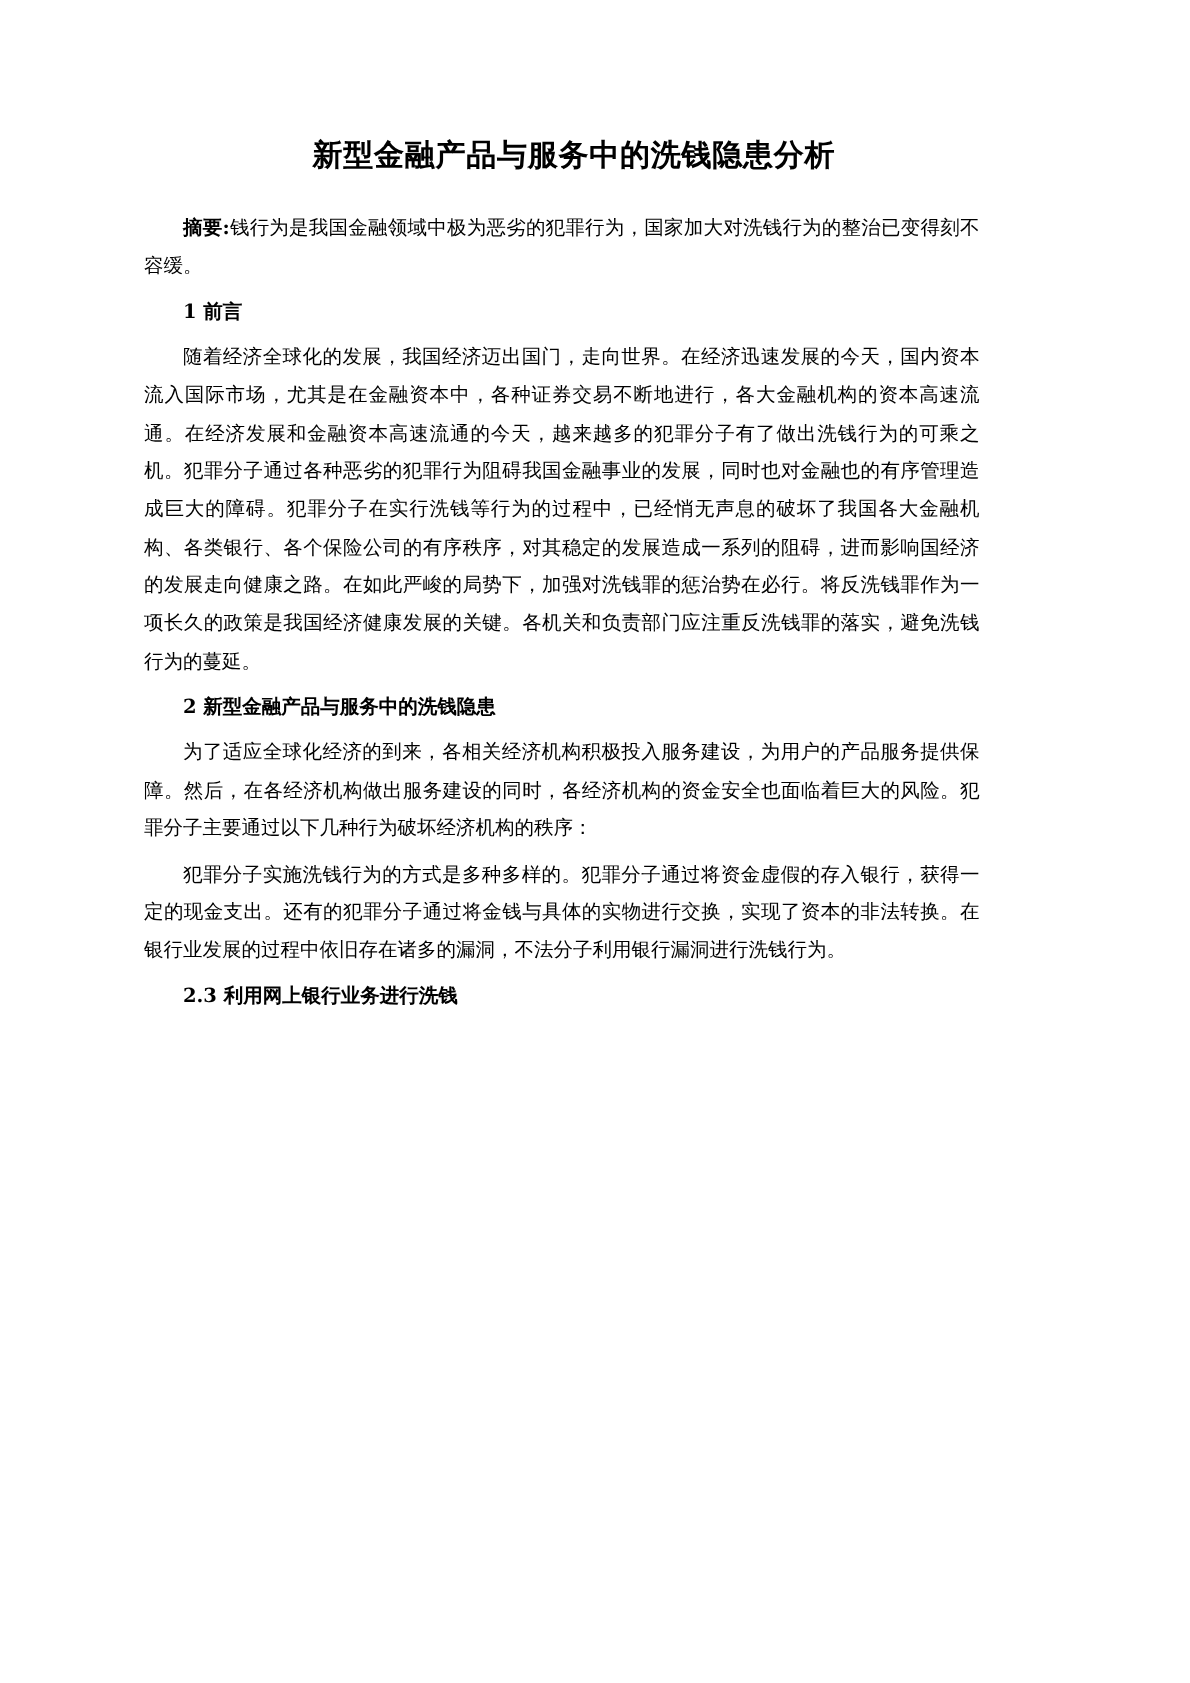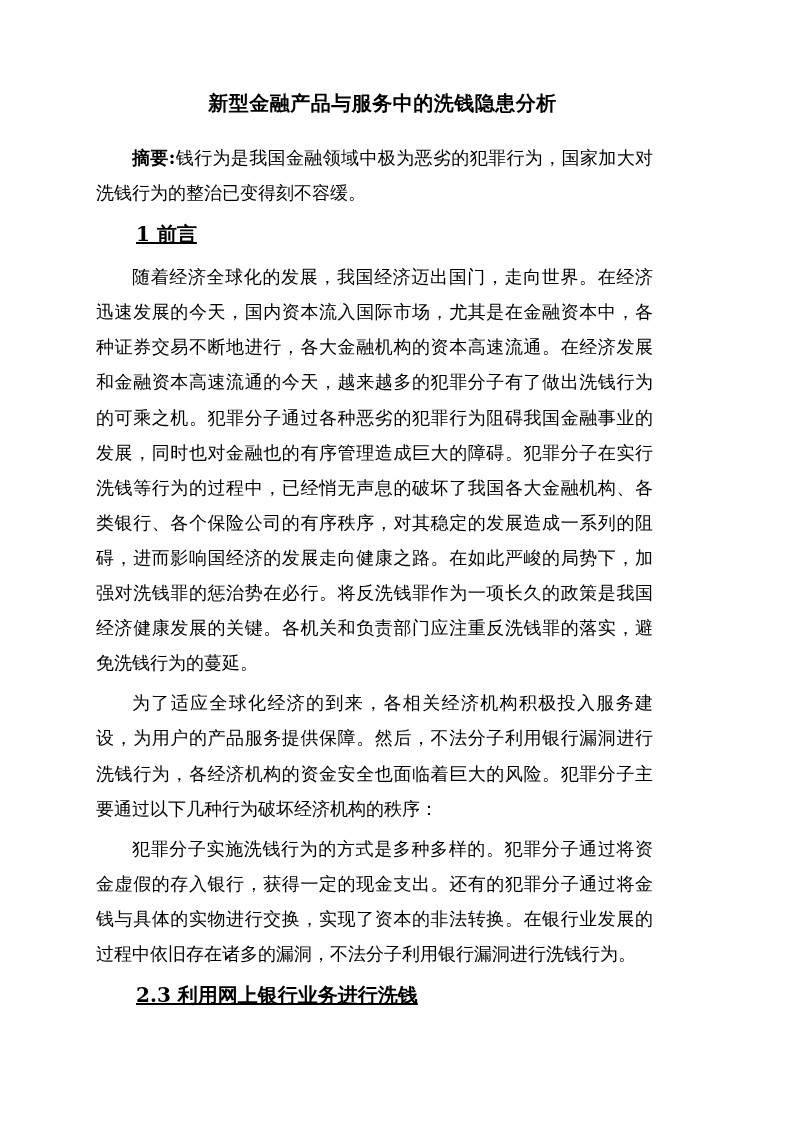--- a/index.html
+++ b/index.html
@@ -23,56 +23,56 @@
   .doc-title {
     text-align: center;
     font-size: 20px;
     font-weight: bold;
     letter-spacing: 0.5px;
     margin: 0 0 22px 0;
     line-height: 1.5;
   }
   p {
     margin: 0 16px 5px 0;
-    font-size: 18px;
+    font-size: 13px;
     line-height: 1.95;
     text-align: justify;
     text-justify: inter-ideograph;
   }
   .indent {
     text-indent: 2em;
   }
   .lead-label {
     font-weight: bold;
   }
   .heading {
     font-weight: bold;
-    font-size: 20px;
+    font-size: 13px;
     line-height: 1.95;
     text-indent: 2em;
     margin: 0 0 5px 0;
-    text-decoration: underline;
   }
   .abstract, .keywords {
     text-indent: 2em;
   }
 </style>
 </head>
 <body>
 
 <div class="page">
 
   <h1 class="doc-title">新型金融产品与服务中的洗钱隐患分析</h1>
 
   <p class="abstract"><span class="lead-label">摘要:</span><span>钱行为是我国金融领域中极为恶劣的犯罪行为，国家加大对洗钱行为的整治已变得刻不容缓。</span></p>
 
 
   <p class="heading">1 前言</p>
   <p class="indent">随着经济全球化的发展，我国经济迈出国门，走向世界。在经济迅速发展的今天，国内资本流入国际市场，尤其是在金融资本中，各种证券交易不断地进行，各大金融机构的资本高速流通。在经济发展和金融资本高速流通的今天，越来越多的犯罪分子有了做出洗钱行为的可乘之机。犯罪分子通过各种恶劣的犯罪行为阻碍我国金融事业的发展，同时也对金融也的有序管理造成巨大的障碍。犯罪分子在实行洗钱等行为的过程中，已经悄无声息的破坏了我国各大金融机构、各类银行、各个保险公司的有序秩序，对其稳定的发展造成一系列的阻碍，进而影响国经济的发展走向健康之路。在如此严峻的局势下，加强对洗钱罪的惩治势在必行。将反洗钱罪作为一项长久的政策是我国经济健康发展的关键。各机关和负责部门应注重反洗钱罪的落实，避免洗钱行为的蔓延。</p>
 
-  <p class="indent">为了适应全球化经济的到来，各相关经济机构积极投入服务建设，为用户的产品服务提供保障。然后，不法分子利用银行漏洞进行洗钱行为，各经济机构的资金安全也面临着巨大的风险。犯罪分子主要通过以下几种行为破坏经济机构的秩序：</p>
+  <p class="heading">2 新型金融产品与服务中的洗钱隐患</p>
+  <p class="indent">为了适应全球化经济的到来，各相关经济机构积极投入服务建设，为用户的产品服务提供保障。然后，在各经济机构做出服务建设的同时，各经济机构的资金安全也面临着巨大的风险。犯罪分子主要通过以下几种行为破坏经济机构的秩序：</p>
 
 
   <p class="indent">犯罪分子实施洗钱行为的方式是多种多样的。犯罪分子通过将资金虚假的存入银行，获得一定的现金支出。还有的犯罪分子通过将金钱与具体的实物进行交换，实现了资本的非法转换。在银行业发展的过程中依旧存在诸多的漏洞，不法分子利用银行漏洞进行洗钱行为。</p>
 
   <p class="heading">2.3 利用网上银行业务进行洗钱</p>
 
 </div>
 
 </body></html>

